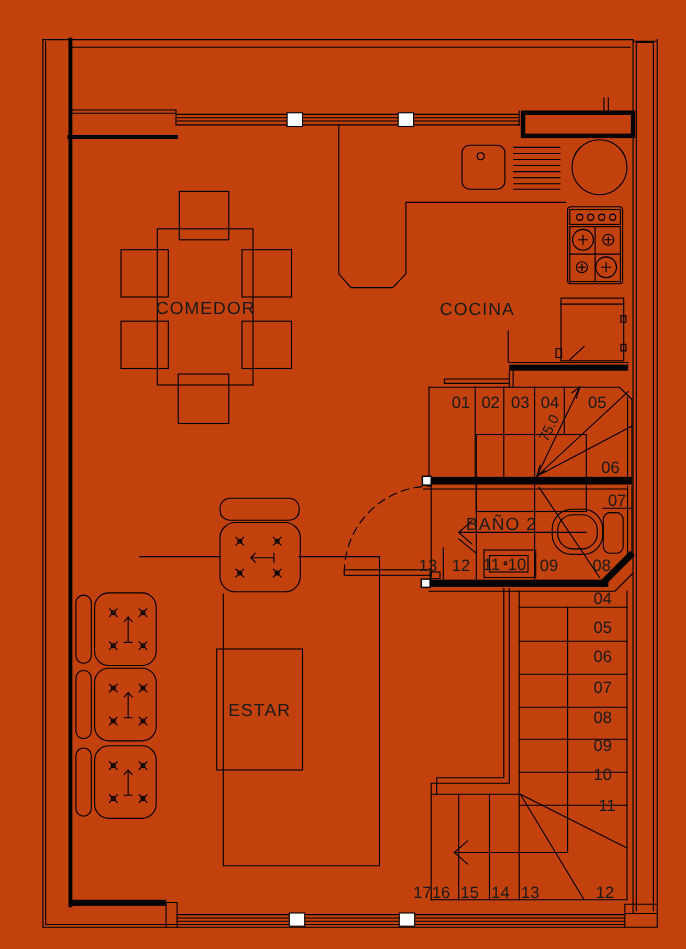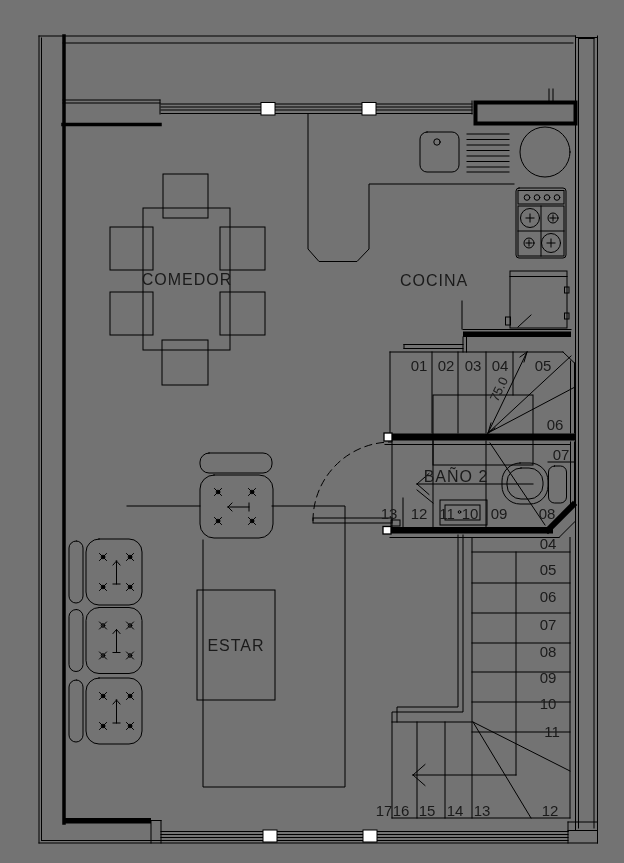--- a/index.html
+++ b/index.html
@@ -1,16 +1,16 @@
 <!DOCTYPE html>
 <html><head>
 <meta charset="utf-8">
 <style>
   html,body{margin:0;padding:0;background:#fff;}
-  .page{width:624px;height:863px;background:#737373;position:relative;overflow:hidden;}
+  .page{width:624px;height:863px;background:#c2410c;position:relative;overflow:hidden;}
   svg{display:block;}
   .ln{stroke:#000;fill:none;stroke-width:1;stroke-linecap:square;}
   .w35{stroke-width:3.5;}
   .w4{stroke-width:4;}
   .w6{stroke-width:6;}
   .blk{fill:#000;stroke:none;}
   .mull{fill:#fff;stroke:#000;stroke-width:1;}
   .cap{fill:#fff;stroke:#000;stroke-width:1.3;}
   .dash{stroke-dasharray:7 5;}
   text{font-family:"Liberation Sans","DejaVu Sans",sans-serif;fill:#1a1a1a;stroke:none;}

